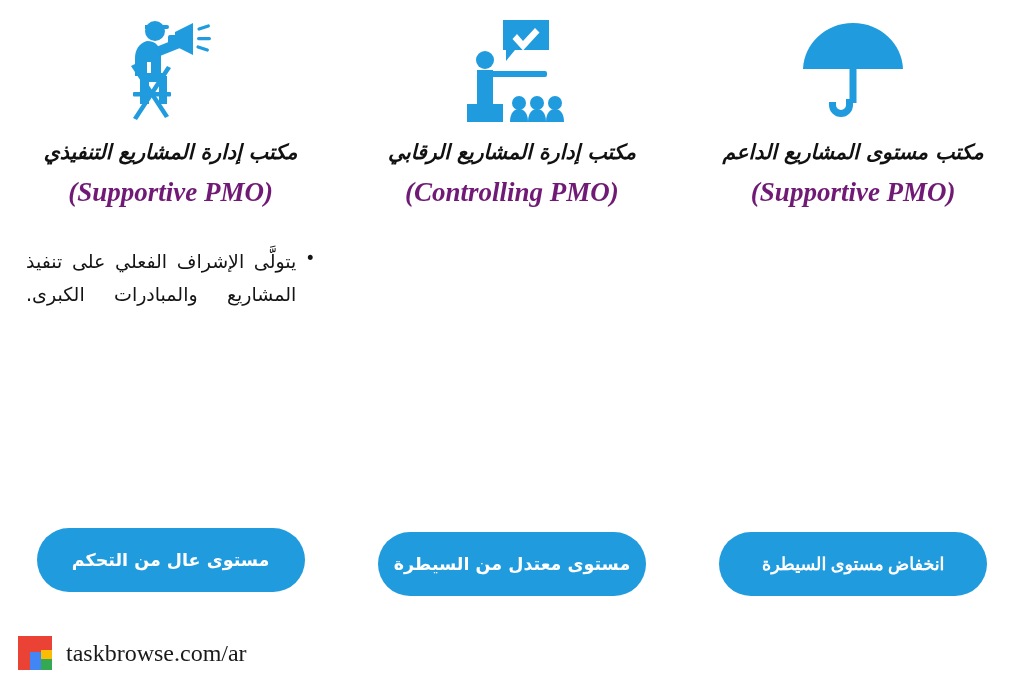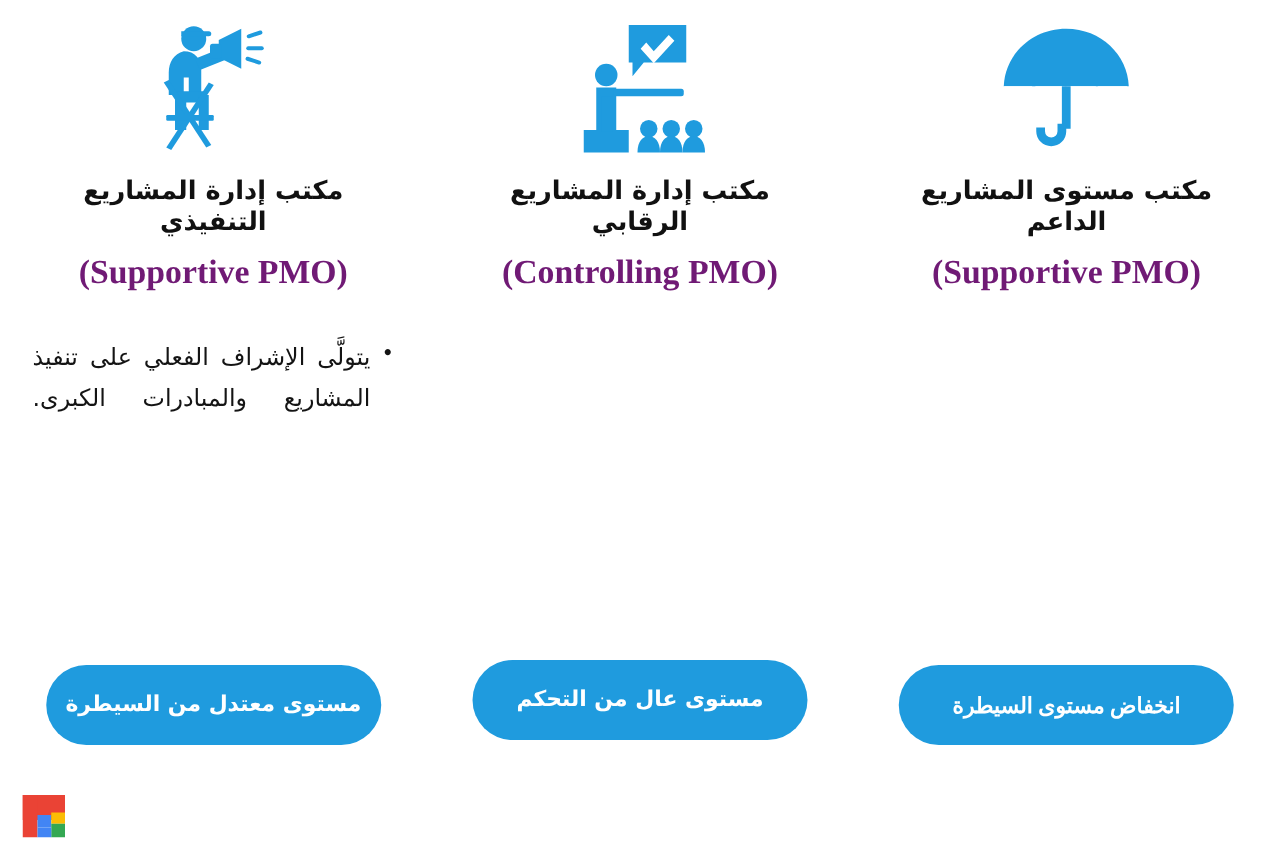--- a/index.html
+++ b/index.html
@@ -55,20 +55,21 @@
   }
   .icon-wrap svg { display: block; }
 
   
   .heading {
     text-align: center;
     font-weight: bold;
     line-height: 1.22;
     margin: 0;
     width: 100%;
+    font-style: italic;
   }
   .heading .ar {
     display: block;
     font-size: 20.5px;
     font-weight: 700;
     letter-spacing: 0;
     color: #111111;
     direction: rtl;
   }
   .heading .en {
@@ -277,37 +278,38 @@
       </div>
       <div class="heading">
         <span class="ar">مكتب مستوى المشاريع الداعم</span>
         <span class="en">(Supportive PMO)</span>
       </div>
     </div>
 
   </div>
 
   <div class="pills">
+    <div class="pill-cell c1">
+      <div class="pill">مستوى عال من التحكم</div>
+    </div>
     <div class="pill-cell c2">
       <div class="pill">مستوى معتدل من السيطرة</div>
-    </div>
-    <div class="pill-cell c1">
-      <div class="pill">مستوى عال من التحكم</div>
     </div>
     <div class="pill-cell c3">
       <div class="pill">انخفاض مستوى السيطرة</div>
     </div>
   </div>
 
   <div class="footer">
     <div class="logo">
       <svg width="34" height="34" viewBox="0 0 34 34" xmlns="http://www.w3.org/2000/svg">
         <rect x="0" y="0" width="34" height="20" fill="#EA4335"></rect>
         <rect x="0" y="0" width="12" height="34" fill="#EA4335"></rect>
         <rect x="12" y="16" width="11" height="10" fill="#4285F4"></rect>
         <rect x="23" y="14" width="11" height="9" fill="#FBBC05"></rect>
         <rect x="23" y="23" width="11" height="11" fill="#34A853"></rect>
         <rect x="12" y="26" width="11" height="8" fill="#4285F4"></rect>
       </svg>
     </div>
+    <div class="footer-text">taskbrowse.com/ar</div>
   </div>
 
 </div>
 
 </body></html>

